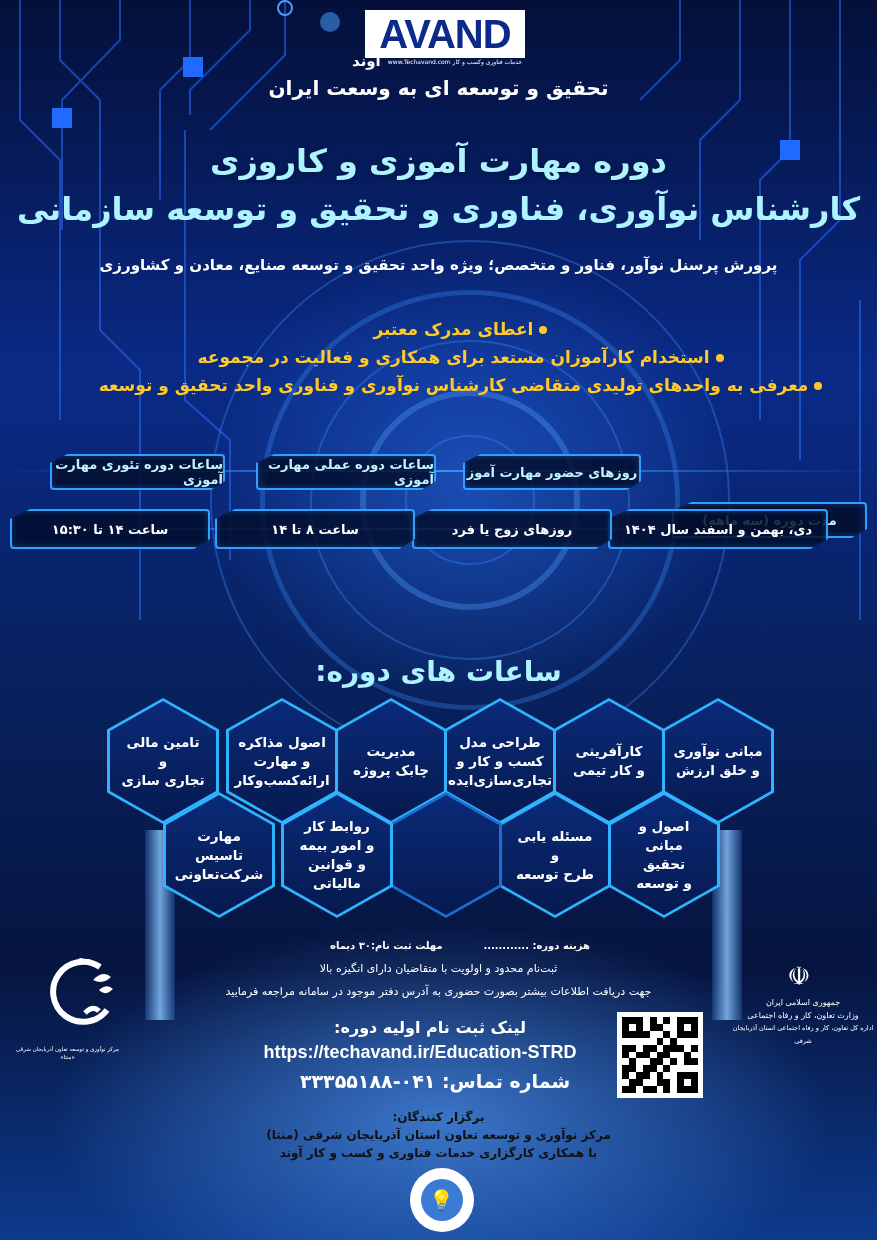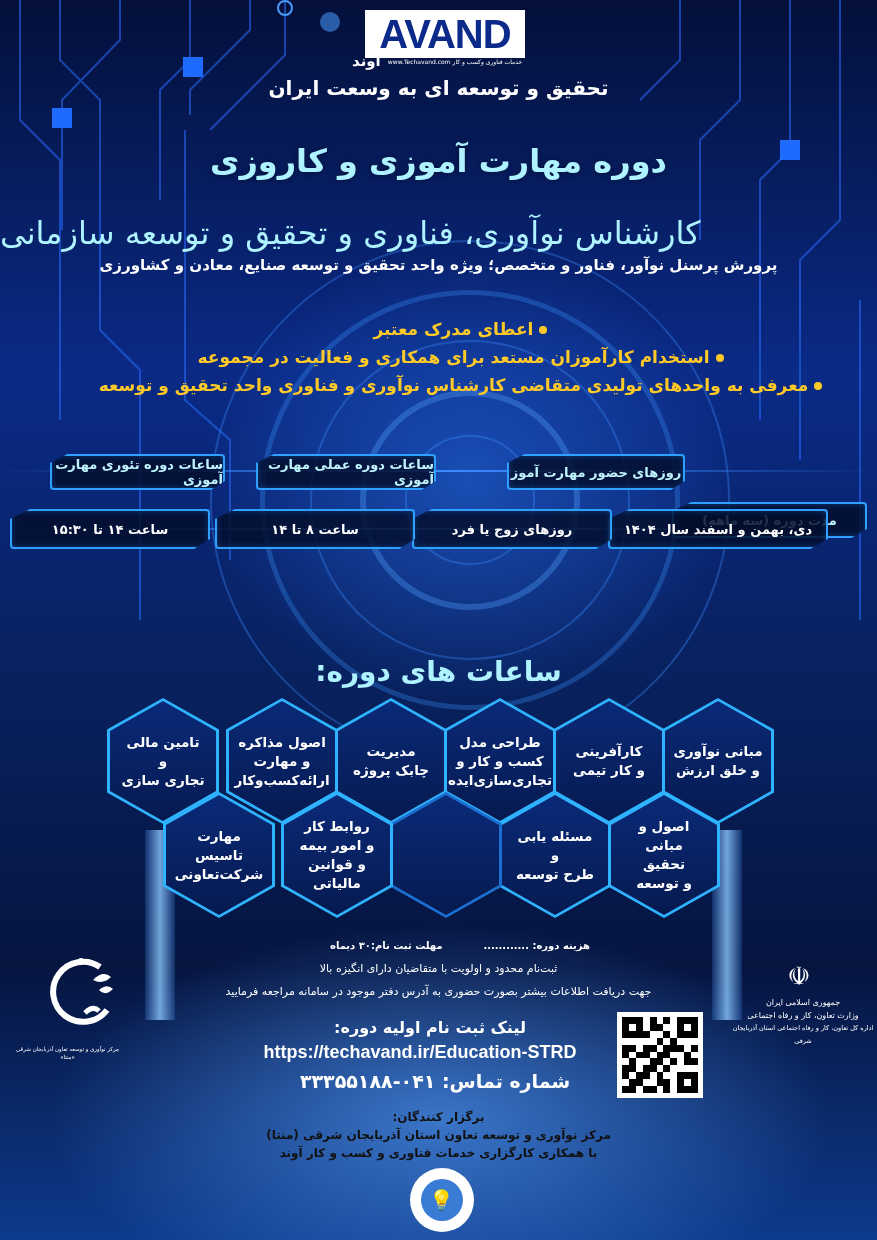--- a/index.html
+++ b/index.html
@@ -28,21 +28,21 @@
       position: absolute; left: 365px; top: 10px; width: 160px; height: 48px;
       background: #fff; display: flex; align-items: center; justify-content: center;
       direction: ltr;
     }
     .logo-text { color: #0b2a8a; font-family: "Liberation Sans", sans-serif; font-weight: 900; font-size: 40px; letter-spacing: -1px; line-height: 1; }
     .logo-sub { position: absolute; left: 385px; top: 58px; width: 140px; font-size: 6px; color: #fff; text-align: center; direction: ltr; white-space: nowrap; }
     .logo-fa { position: absolute; left: 352px; top: 52px; font-size: 15px; font-weight: bold; color: #fff; }
 
     .tagline { position: absolute; top: 76px; left: 0; right: 0; text-align: center; color: #fff; font-size: 20px; font-weight: bold; }
     .title1 { position: absolute; top: 142px; left: 0; right: 0; text-align: center; color: #aef3ff; font-size: 32px; font-weight: 900; text-shadow: 0 0 6px rgba(0,0,0,0.4); }
-    .title2 { position: absolute; top: 190px; left: 0; right: 0; text-align: left; color: #aef3ff; font-size: 32px; font-weight: 400; margin-top: 24px; }
+    .title2 { position: absolute; top: 190px; left: 0; right: 0; text-align: center; color: #aef3ff; font-size: 32px; font-weight: 700; }
     .subtitle { position: absolute; top: 256px; left: 0; right: 0; text-align: center; color: #fff; font-size: 15px; font-weight: bold; }
 
     .bullets { position: absolute; top: 315px; left: 0; right: 0; text-align: center; }
     .bullet { color: #ffc928; font-size: 17px; font-weight: bold; line-height: 28px; padding-left: 44px; }
     .bullet .dot { display: inline-block; width: 8px; height: 8px; border-radius: 50%; background: #ffc928; margin-left: 6px; vertical-align: middle; }
 
     
     .info-line { position: absolute; height: 2px; background: linear-gradient(90deg, rgba(0,0,0,0), #3a8cff, rgba(0,0,0,0)); left: 0; right: 0; }
     .ibox {
       position: absolute; height: 36px;
@@ -153,21 +153,21 @@
   <div class="bullets">
     <div class="bullet"><span class="dot"></span><span>اعطای مدرک معتبر</span></div>
     <div class="bullet"><span class="dot"></span><span>استخدام کارآموزان مستعد برای همکاری و فعالیت در مجموعه</span></div>
     <div class="bullet"><span class="dot"></span><span>معرفی به واحدهای تولیدی متقاضی کارشناس نوآوری و فناوری واحد تحقیق و توسعه</span></div>
   </div>
 
   <div class="info-line" style="top:470px;"></div>
   <div class="info-line" style="top:528px;"></div>
 
   <div class="ibox hdr" style="left:672px;top:454px;width:195px;margin-top:48px;">مدت دوره (سه ماهه)</div>
-  <div class="ibox hdr" style="left:463px;top:454px;width:178px;margin-left:44px;">روزهای حضور مهارت آموز</div>
+  <div class="ibox hdr" style="left:463px;top:454px;width:178px;">روزهای حضور مهارت آموز</div>
   <div class="ibox hdr" style="left:256px;top:454px;width:180px;">ساعات دوره عملی مهارت آموزی</div>
   <div class="ibox hdr" style="left:50px;top:454px;width:175px;">ساعات دوره تئوری مهارت آموزی</div>
 
   <div class="ibox val" style="left:608px;top:509px;width:220px;">دی، بهمن و اسفند سال ۱۴۰۴</div>
   <div class="ibox val" style="left:412px;top:509px;width:200px;">روزهای زوج یا فرد</div>
   <div class="ibox val" style="left:215px;top:509px;width:200px;">ساعت ۸ تا ۱۴</div>
   <div class="ibox val" style="left:10px;top:509px;width:200px;">ساعت ۱۴ تا ۱۵:۳۰</div>
 
   <div class="sec-head">ساعات های دوره:</div>
 

